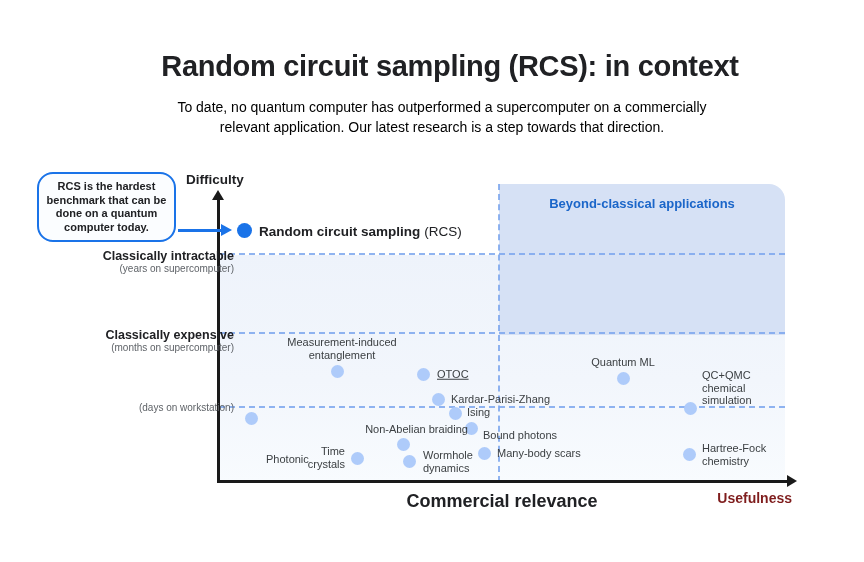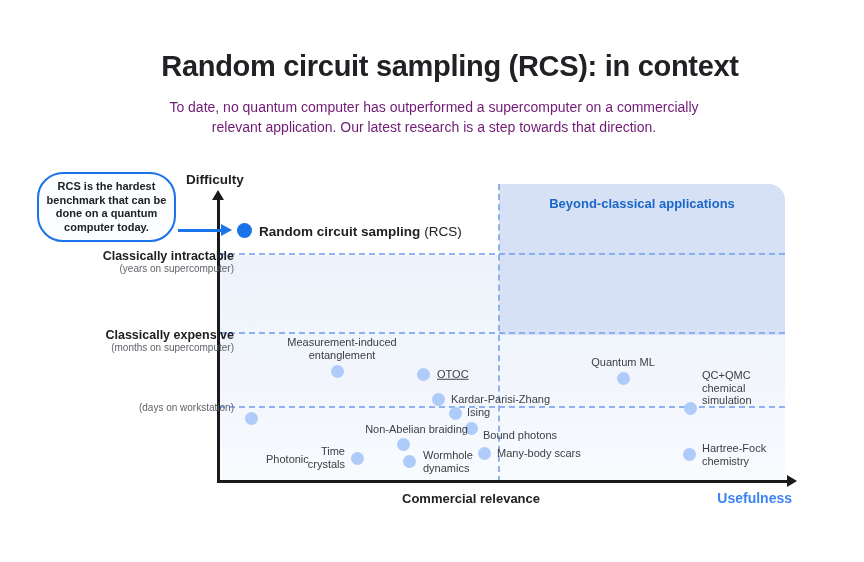--- a/index.html
+++ b/index.html
@@ -9,22 +9,22 @@
     font-family:"Liberation Sans","DejaVu Sans",sans-serif;
     color:#202124;
   }
   
   .title {
     position:absolute; left:36px; top:50px; width:828px;
     text-align:center; font-size:29px; font-weight:700; letter-spacing:-0.3px;
     color:#202124;
   }
   .subtitle {
-    position:absolute; left:28px; top:98px; width:812px;
-    text-align:center; font-size:14px; line-height:19.5px; color:#701a75;
+    position:absolute; left:36px; top:98px; width:812px;
+    text-align:center; font-size:14px; line-height:19.5px; color:#000000;
   }
   
   .plot-tint {
     position:absolute; left:219px; top:255px; width:566px; height:227px;
     background:linear-gradient(180deg,#eef3fb 0%,#f2f6fc 55%,#f8fbfe 100%);
   }
   .beyond-region {
     position:absolute; left:499px; top:184px; width:286px; height:151px;
     background:#d6e1f5; border-radius:0 16px 0 0;
   }
@@ -37,33 +37,33 @@
   .hline.l1 { top:253px; } .hline.l2 { top:332px; } .hline.l3 { top:406px; }
   .vline { position:absolute; left:498px; top:184px; width:0; height:298px; border-left:2px dashed #7da7ee; opacity:.85; }
   
   .y-axis { position:absolute; left:217px; top:199px; width:2.5px; height:283px; background:#1a1a1a; }
   .y-arrow { position:absolute; left:212px; top:190px; width:0; height:0;
     border-left:6px solid transparent; border-right:6px solid transparent; border-bottom:10px solid #1a1a1a; }
   .x-axis { position:absolute; left:217px; top:480px; width:570px; height:2.5px; background:#1a1a1a; }
   .x-arrow { position:absolute; left:787px; top:475px; width:0; height:0;
     border-top:6px solid transparent; border-bottom:6px solid transparent; border-left:10px solid #1a1a1a; }
   .difficulty-label { position:absolute; left:186px; top:172px; font-size:13.5px; font-weight:700; color:#202124; }
-  .x-annotation { position:absolute; left:402px; top:491px; width:200px; text-align:left;
-    font-size:13px; font-weight:600; color:#202124; }
+  .x-annotation { position:absolute; left:402px; top:491px; width:200px; text-align:center;
+    font-size:18px; font-weight:600; color:#202124; }
   .x-title { position:absolute; left:662px; top:490px; width:130px; text-align:right;
-    font-size:14px; font-weight:700; color:#3b82f6; }
+    font-size:14px; font-weight:700; color:#7f1d1d; }
   
   .y-level { position:absolute; right:630px; width:200px; text-align:right; }
   .y-level .main { font-size:12.5px; font-weight:700; color:#202124; line-height:14px; }
   .y-level .sub  { font-size:10px; color:#5f6368; line-height:12px; }
   .y-level.lv1 { top:249px; } .y-level.lv2 { top:328px; } .y-level.lv3 { top:402px; }
   
   .callout {
     position:absolute; left:37px; top:172px; width:139px; height:70px;
-    box-sizing:border-box; border:2.5px solid #1a73e8; border-radius:26px;
+    box-sizing:border-box; border:2.5px solid #1a73e8; border-radius:16px;
     background:#fbfdff; display:flex; align-items:center; justify-content:center;
   }
   .callout-text { width:124px; text-align:center; font-size:11px; font-weight:700;
     line-height:13.5px; color:#202124; }
   .callout-arrow-line { position:absolute; left:178px; top:229px; width:44px; height:3px; background:#1a73e8; }
   .callout-arrow-head { position:absolute; left:221px; top:224px; width:0; height:0;
     border-top:6.5px solid transparent; border-bottom:6.5px solid transparent; border-left:11px solid #1a73e8; }
   
   .rcs-dot { position:absolute; left:237px; top:223px; width:15px; height:15px; border-radius:50%; background:#1a73e8; }
   .rcs-label { position:absolute; left:259px; top:231px; transform:translateY(-50%);

